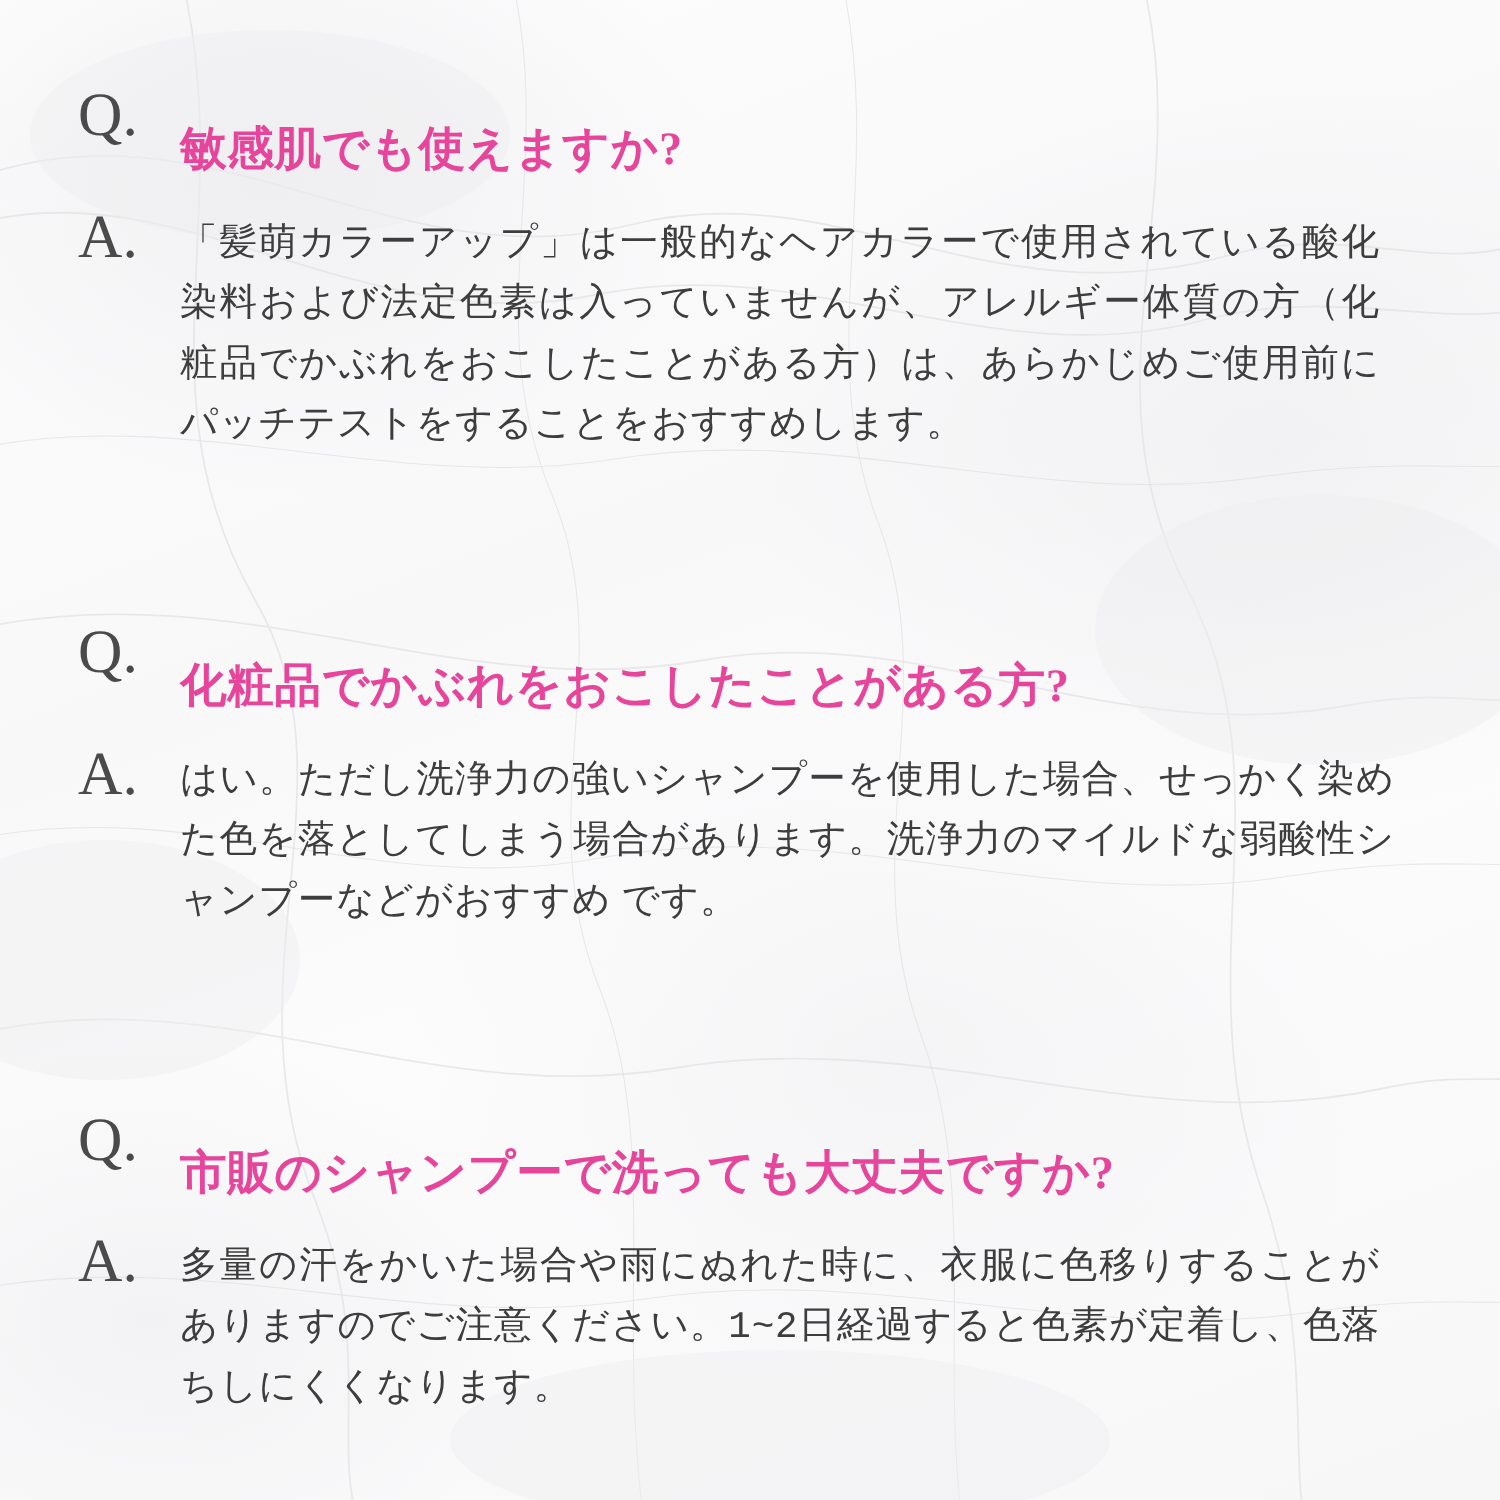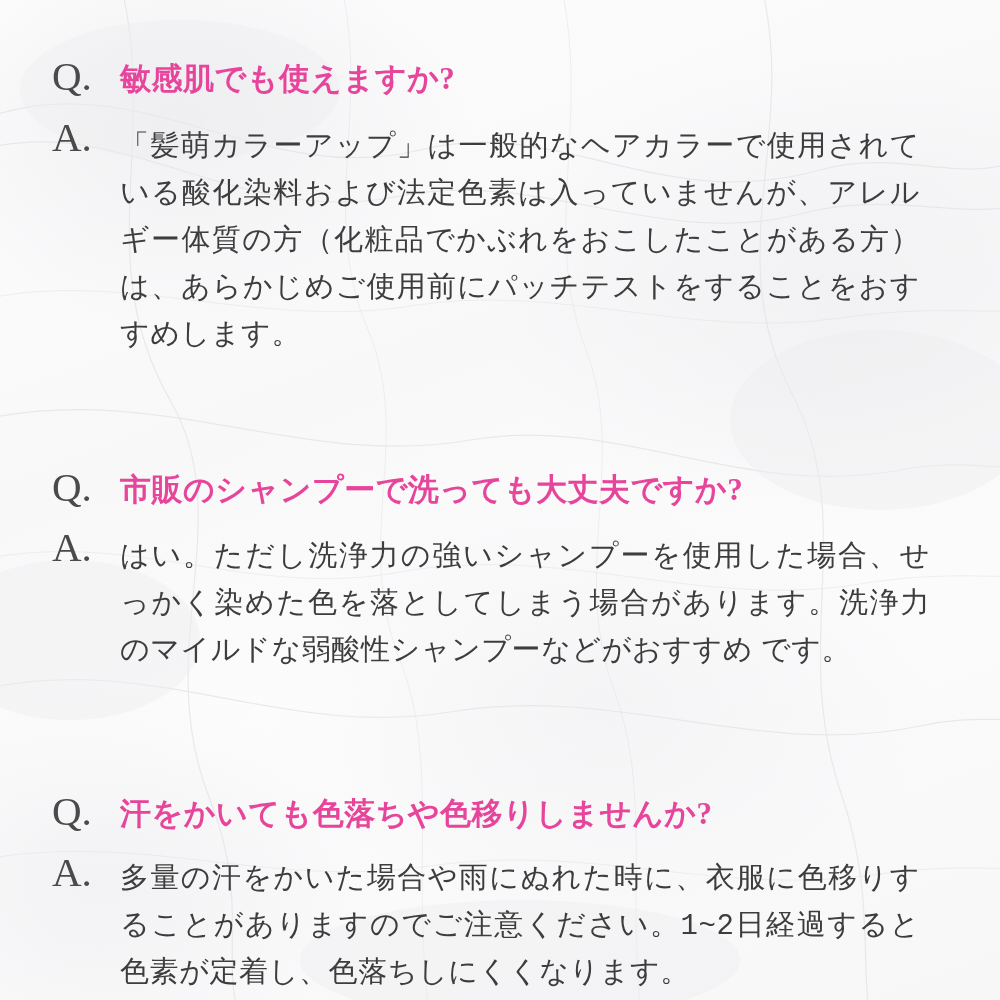--- a/index.html
+++ b/index.html
@@ -66,25 +66,26 @@
     letter-spacing: 0px;
   }
   .question-text {
     font-size: 31px;
     line-height: 1.25;
     color: #e6459b;
     letter-spacing: 0.5px;
     font-weight: 700;
     padding-top: 4px;
     font-family: "Liberation Serif", "DejaVu Serif", serif;
+    margin-top: 20px;
   }
   .q-row { margin-bottom: 16px; }
 
   .answer-text {
-    font-size: 29px;
+    font-size: 25px;
     line-height: 1.62;
     color: #3d3d3d;
     letter-spacing: 0.6px;
     padding-top: 7px;
     font-family: "Liberation Serif", "DejaVu Serif", serif;
     text-align: justify;
   }
 
   .a-row .marker { padding-top: 2px; }
 
@@ -137,34 +138,34 @@
         <div class="marker marker-a">A.</div>
         <div class="answer-text">「髪萌カラーアップ」は一般的なヘアカラーで使用されている酸化染料および法定色素は入っていませんが、アレルギー体質の方（化粧品でかぶれをおこしたことがある方）は、あらかじめご使用前にパッチテストをすることをおすすめします。</div>
       </div>
     </div>
 
     <div class="spacer-1"></div>
 
     <div class="qa-block block-2">
       <div class="row q-row">
         <div class="marker marker-q">Q.</div>
-        <div class="question-text">市販のシャンプーで洗っても大丈夫ですか?</div>
+        <div class="question-text">化粧品でかぶれをおこしたことがある方?</div>
       </div>
       <div class="row a-row">
         <div class="marker marker-a">A.</div>
         <div class="answer-text">はい。ただし洗浄力の強いシャンプーを使用した場合、せっかく染めた色を落としてしまう場合があります。洗浄力のマイルドな弱酸性シャンプーなどがおすすめ です。</div>
       </div>
     </div>
 
     <div class="spacer-2"></div>
 
     <div class="qa-block block-3">
       <div class="row q-row">
         <div class="marker marker-q">Q.</div>
-        <div class="question-text">汗をかいても色落ちや色移りしませんか?</div>
+        <div class="question-text">市販のシャンプーで洗っても大丈夫ですか?</div>
       </div>
       <div class="row a-row">
         <div class="marker marker-a">A.</div>
         <div class="answer-text">多量の汗をかいた場合や雨にぬれた時に、衣服に色移りすることがありますのでご注意ください。1~2日経過すると色素が定着し、色落ちしにくくなります。</div>
       </div>
     </div>
 
   </div>
 </div>
 

